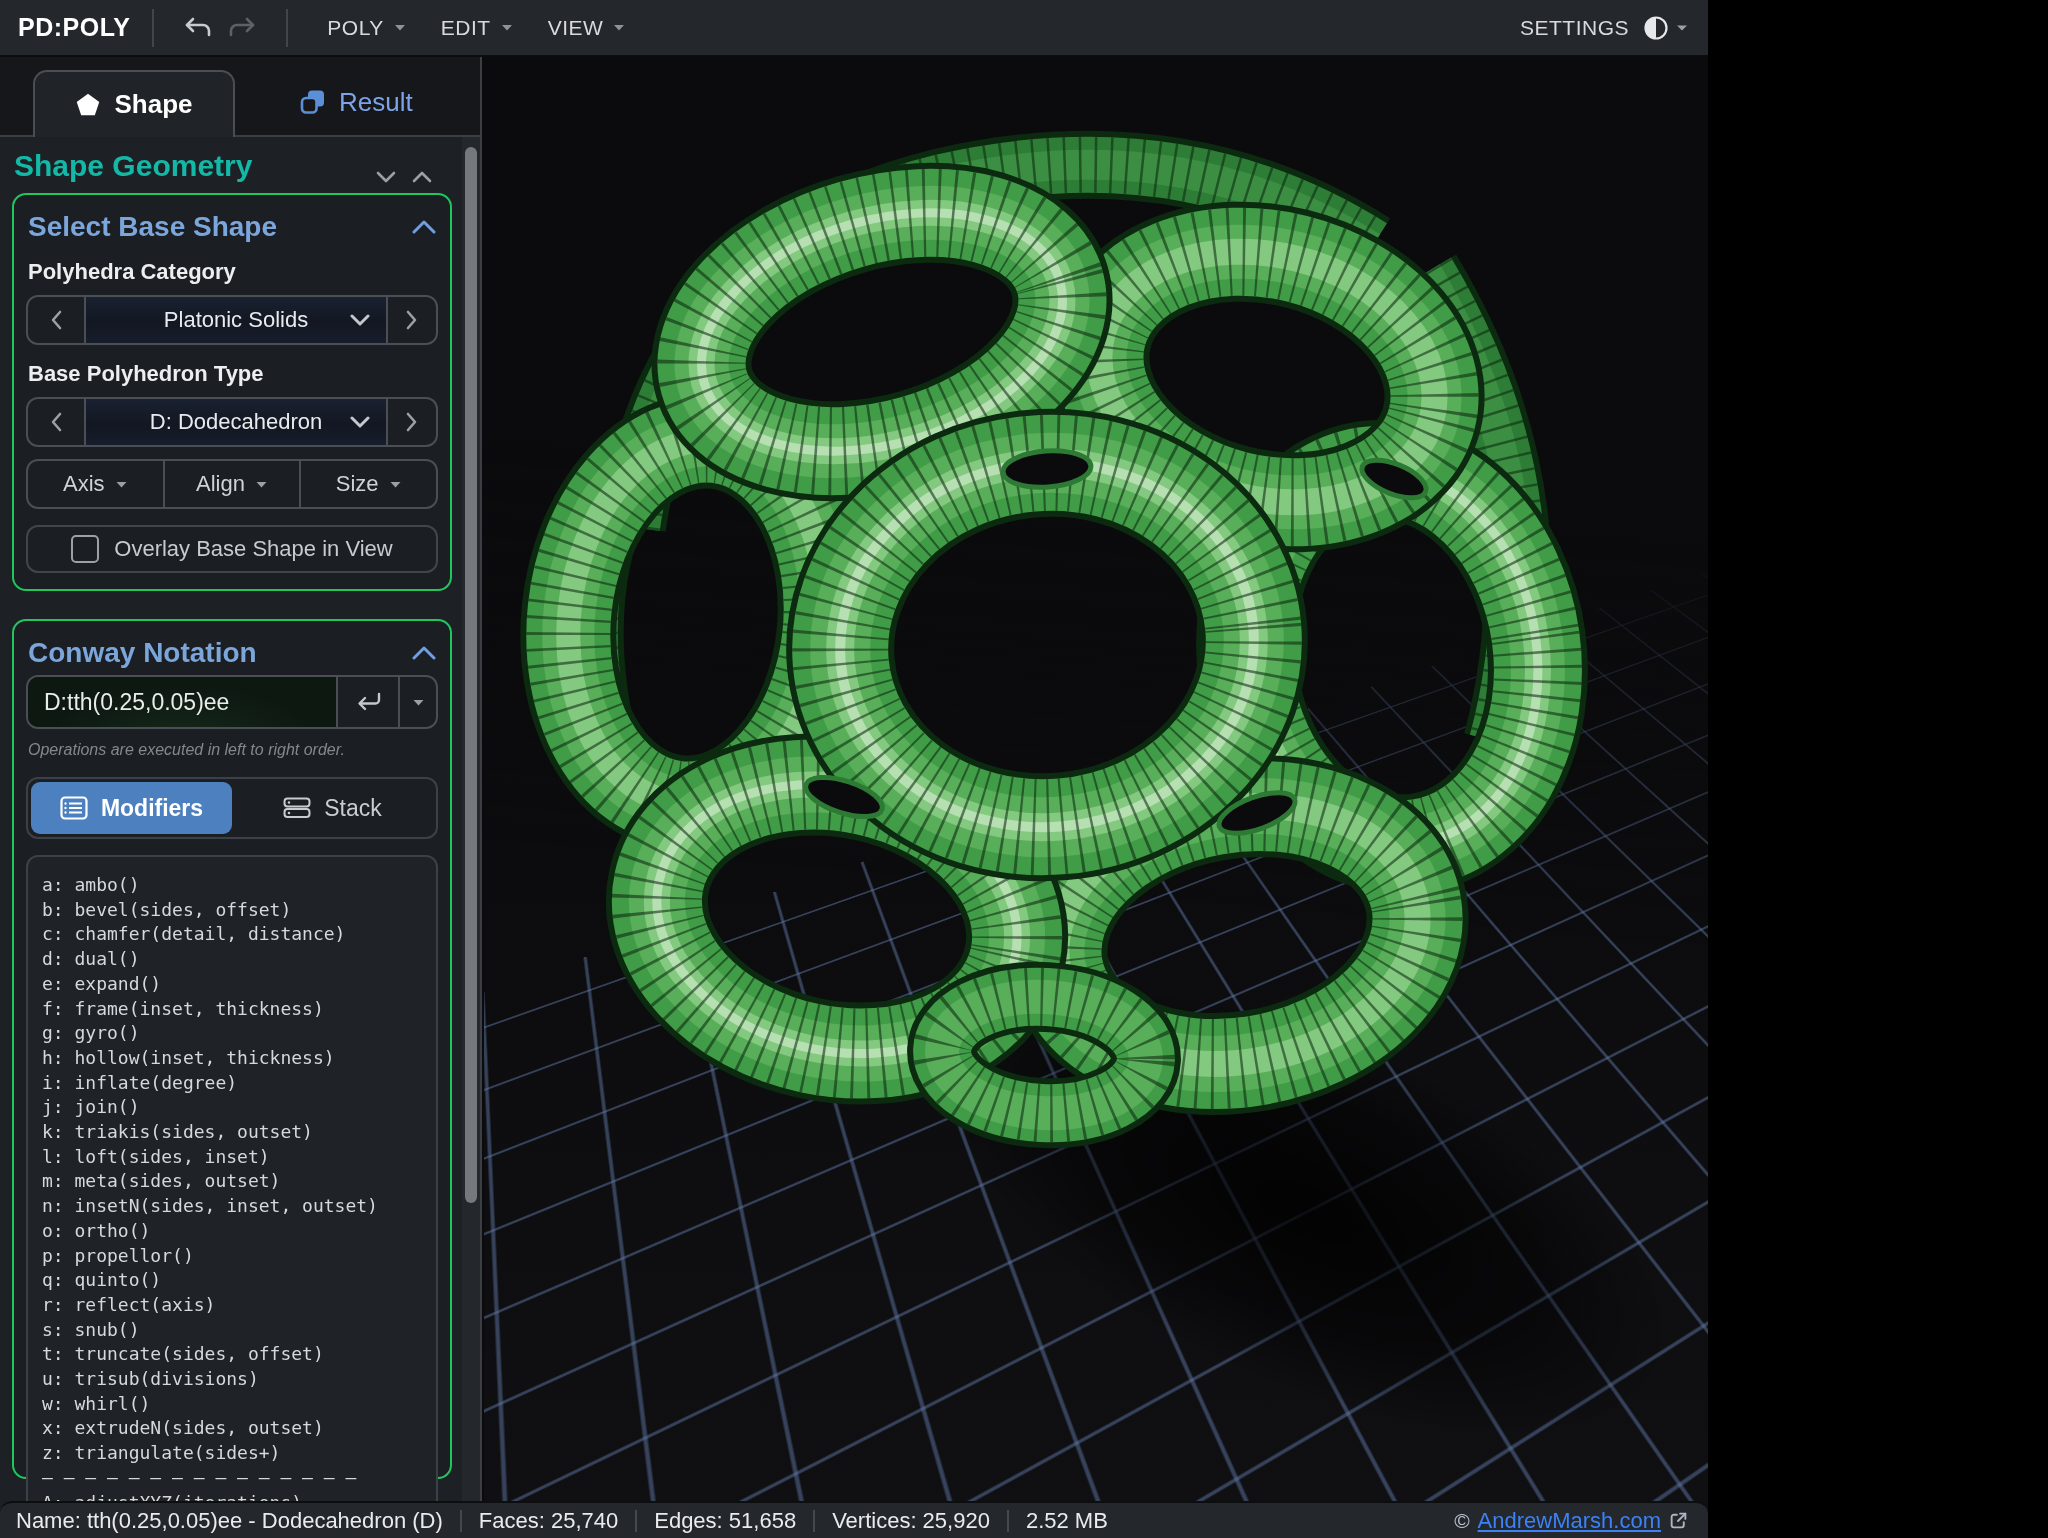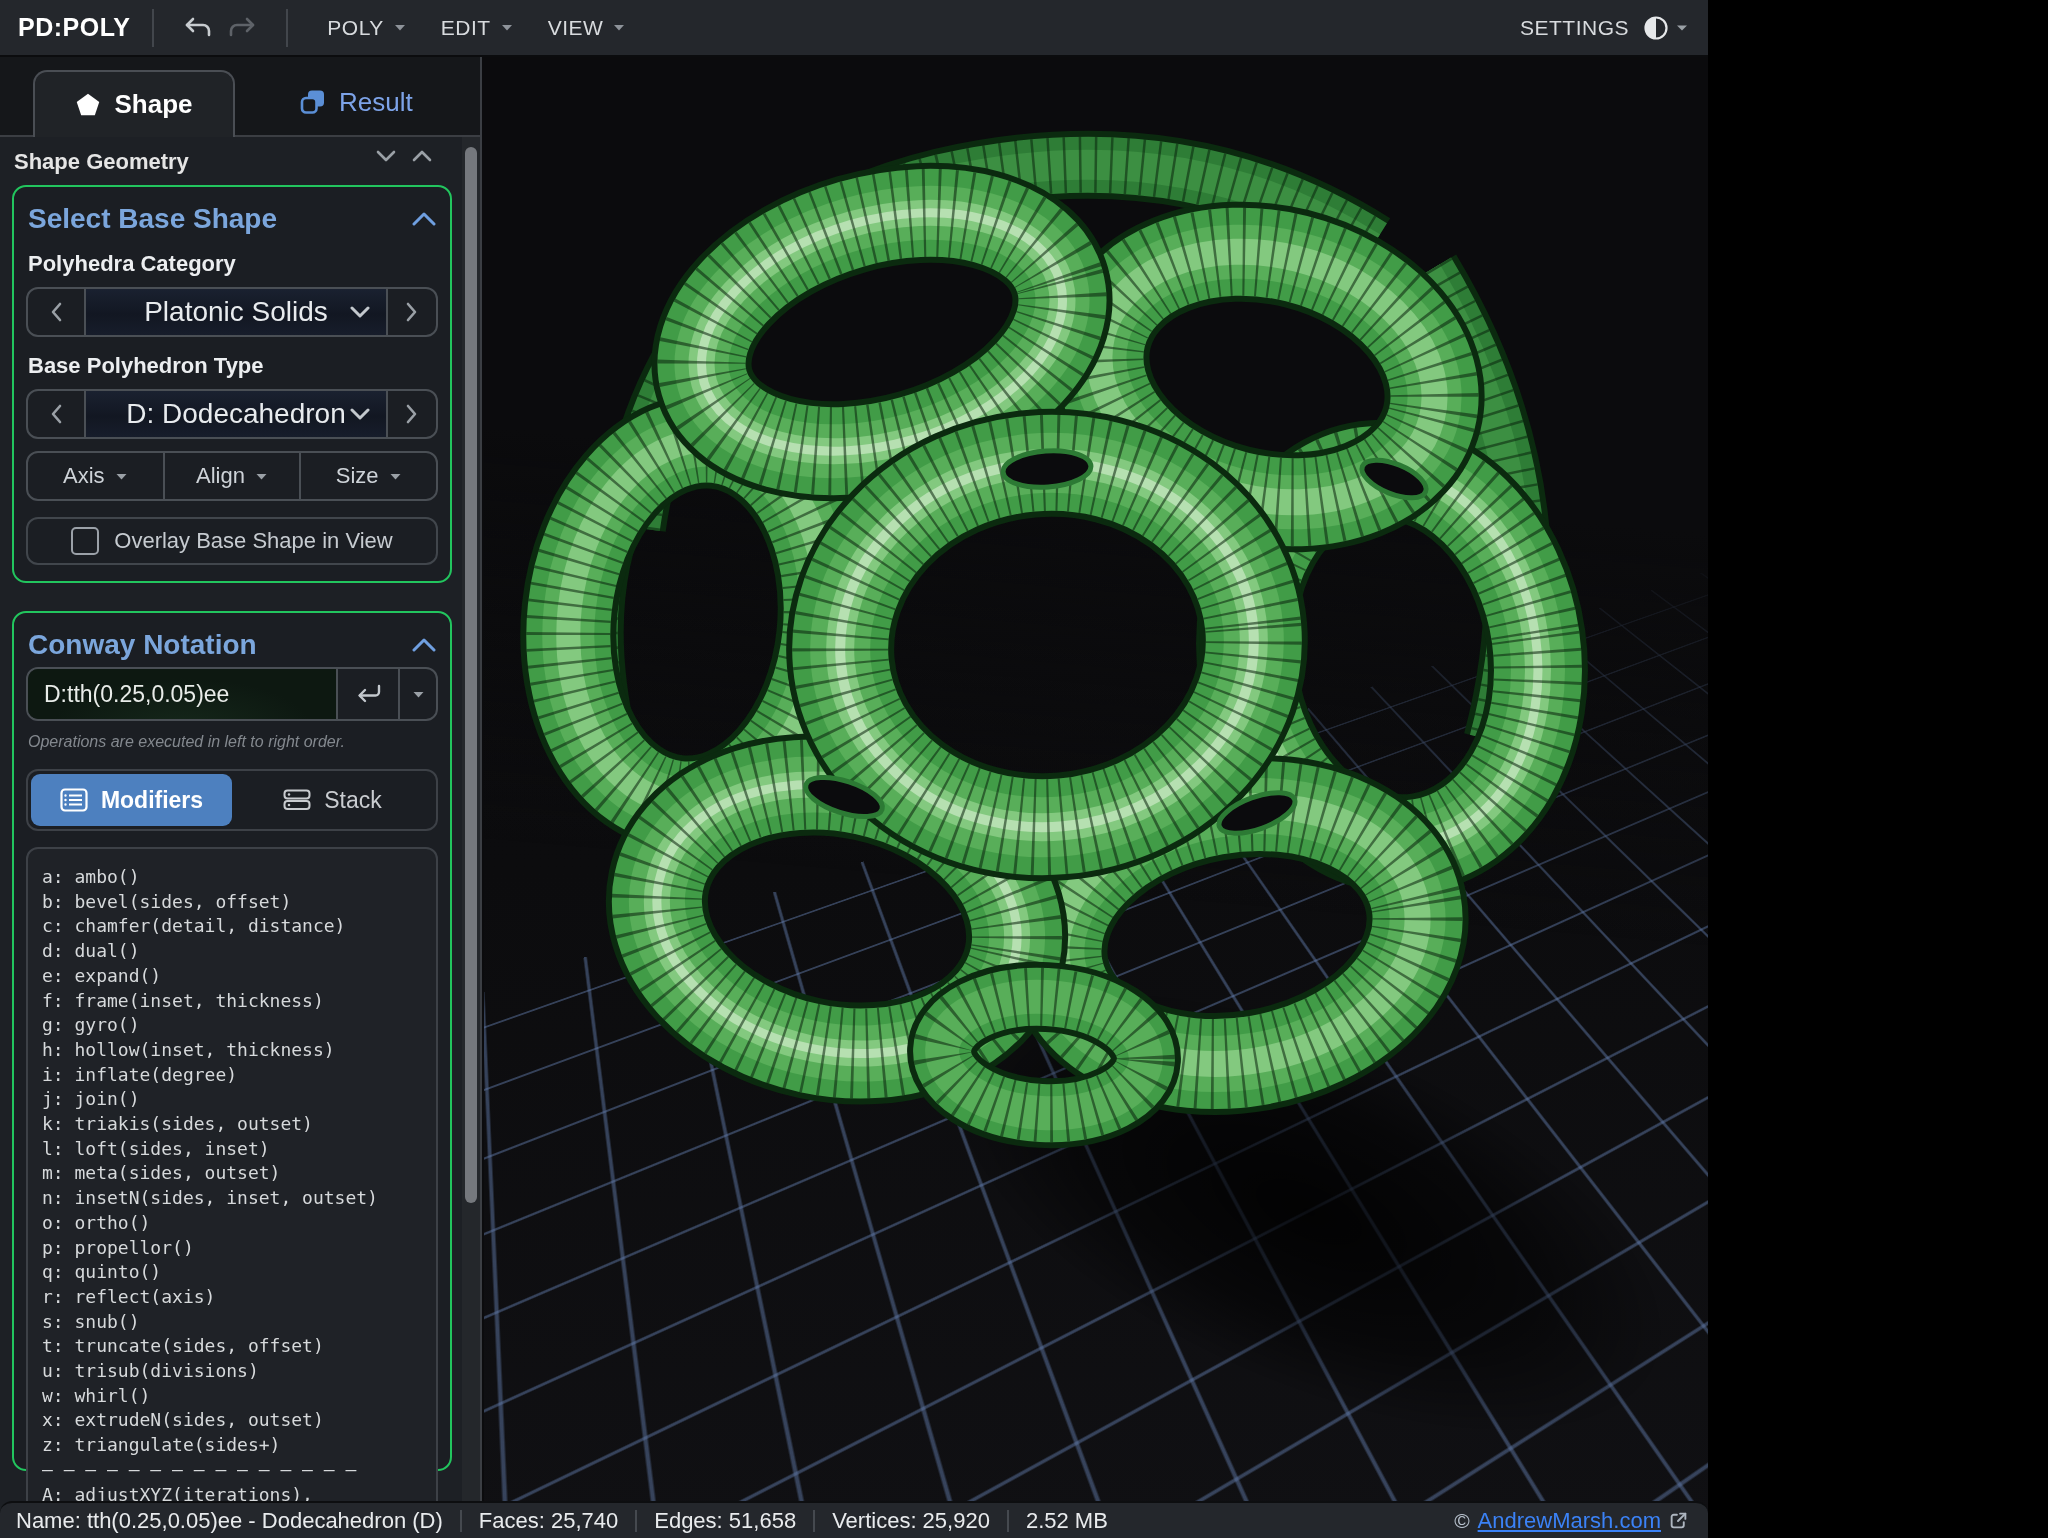--- a/index.html
+++ b/index.html
@@ -24,36 +24,36 @@
   
   .sidebar{position:absolute;left:0;top:57px;bottom:0;width:482px;background:#1d2025;
            border-right:2px solid #3b3e43;z-index:10;box-sizing:border-box;overflow:hidden;}
   .tabbar{position:relative;height:80px;background:#15171a;border-bottom:2px solid #3b3e43;box-sizing:border-box;padding-left:12px;}
   .tab{position:absolute;display:flex;align-items:center;gap:13px;font-size:26px;}
   .tab-shape{left:33px;top:13px;width:202px;height:67px;background:#202327;border:2px solid #4a4e54;
              border-bottom:none;border-radius:14px 14px 0 0;justify-content:center;color:#fff;
              font-weight:bold;box-sizing:border-box;z-index:2;}
   .tab-result{left:300px;top:20px;height:50px;color:#7da3e8;cursor:pointer;}
   .side-scroll{position:absolute;left:0;top:80px;right:18px;bottom:0;}
-  .sec-head{display:flex;align-items:flex-start;justify-content:space-between;margin:12px 16px 10px 14px;
-            color:#e5e5e5;font-size:22px;font-weight:bold;}
+  .sec-head{display:flex;align-items:flex-end;justify-content:space-between;margin:12px 16px 10px 14px;
+            color:#14b8a6;font-size:30px;font-weight:bold;}
   .sec-head .chevs{display:flex;gap:16px;align-items:center;margin-right:14px;}
   .panel{margin:0 10px 28px 12px;background:#1b1e23;border:2px solid #22c55e;border-radius:14px;
          padding:12px 12px 16px;box-sizing:border-box;}
   .panel-title{display:flex;align-items:center;justify-content:space-between;
                color:#7ba6dc;font-size:28px;font-weight:bold;margin:4px 2px 6px;}
   .field-label{font-size:22px;font-weight:bold;color:#eceef0;margin:16px 2px 10px;}
   .stepper{height:50px;border:2px solid #4a4f55;border-radius:12px;display:flex;overflow:hidden;box-sizing:border-box;}
   .stepper-btn{width:58px;display:flex;align-items:center;justify-content:center;background:transparent;
                border:none;cursor:pointer;}
   .stepper-btn.left{border-right:2px solid #4a4f55;}
   .stepper-btn.right{width:50px;border-left:2px solid #4a4f55;}
   .select{flex:1;position:relative;display:flex;align-items:center;justify-content:center;
           background:linear-gradient(180deg,#1a2130 0%,#121722 55%,#171d2b 100%);cursor:pointer;}
-  .select .val{font-size:28px;color:#e8ebee;}
+  .select .val{font-size:22px;color:#e8ebee;}
   .select .chev{position:absolute;right:16px;top:50%;transform:translateY(-50%);}
   .btn-group{margin-top:4px;height:50px;border:2px solid #4a4f55;border-radius:12px;display:flex;
              overflow:hidden;box-sizing:border-box;}
   .group-btn{flex:1;display:flex;align-items:center;justify-content:center;gap:10px;background:transparent;
              border:none;color:#ced3d8;font-size:22px;cursor:pointer;}
   .group-btn + .group-btn{border-left:2px solid #4a4f55;}
   .overlay-row{margin-top:16px;height:48px;border:2px solid #41464c;border-radius:12px;display:flex;
                align-items:center;justify-content:center;gap:15px;color:#c6cbd0;font-size:22px;
                cursor:pointer;box-sizing:border-box;text-align:right;}
   .checkbox{width:24px;height:24px;border:2px solid #9ba1a8;border-radius:5px;background:transparent;}

